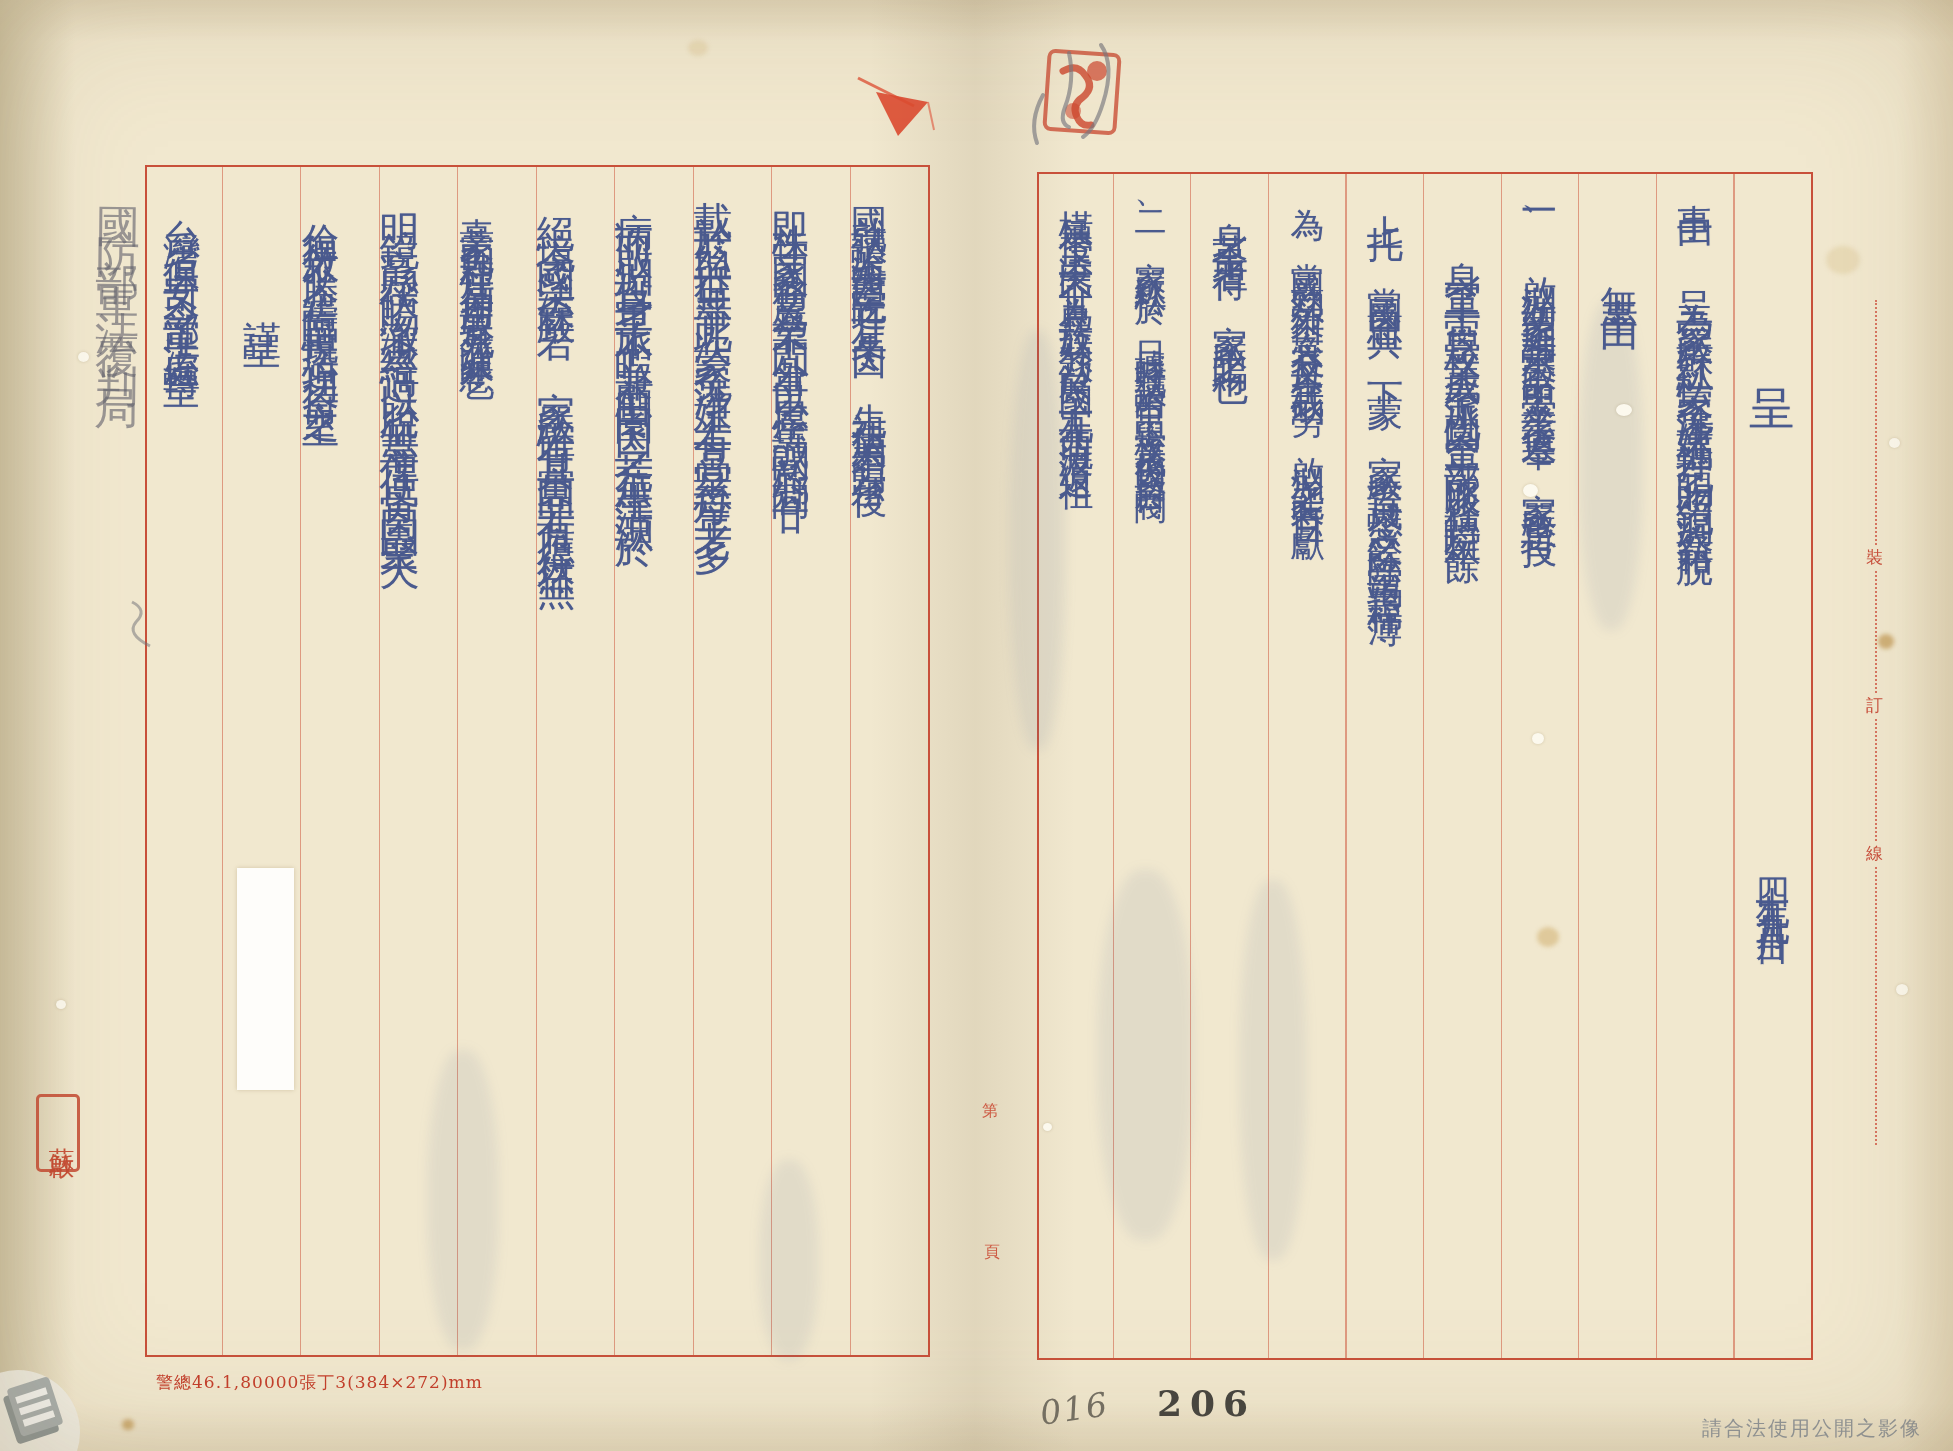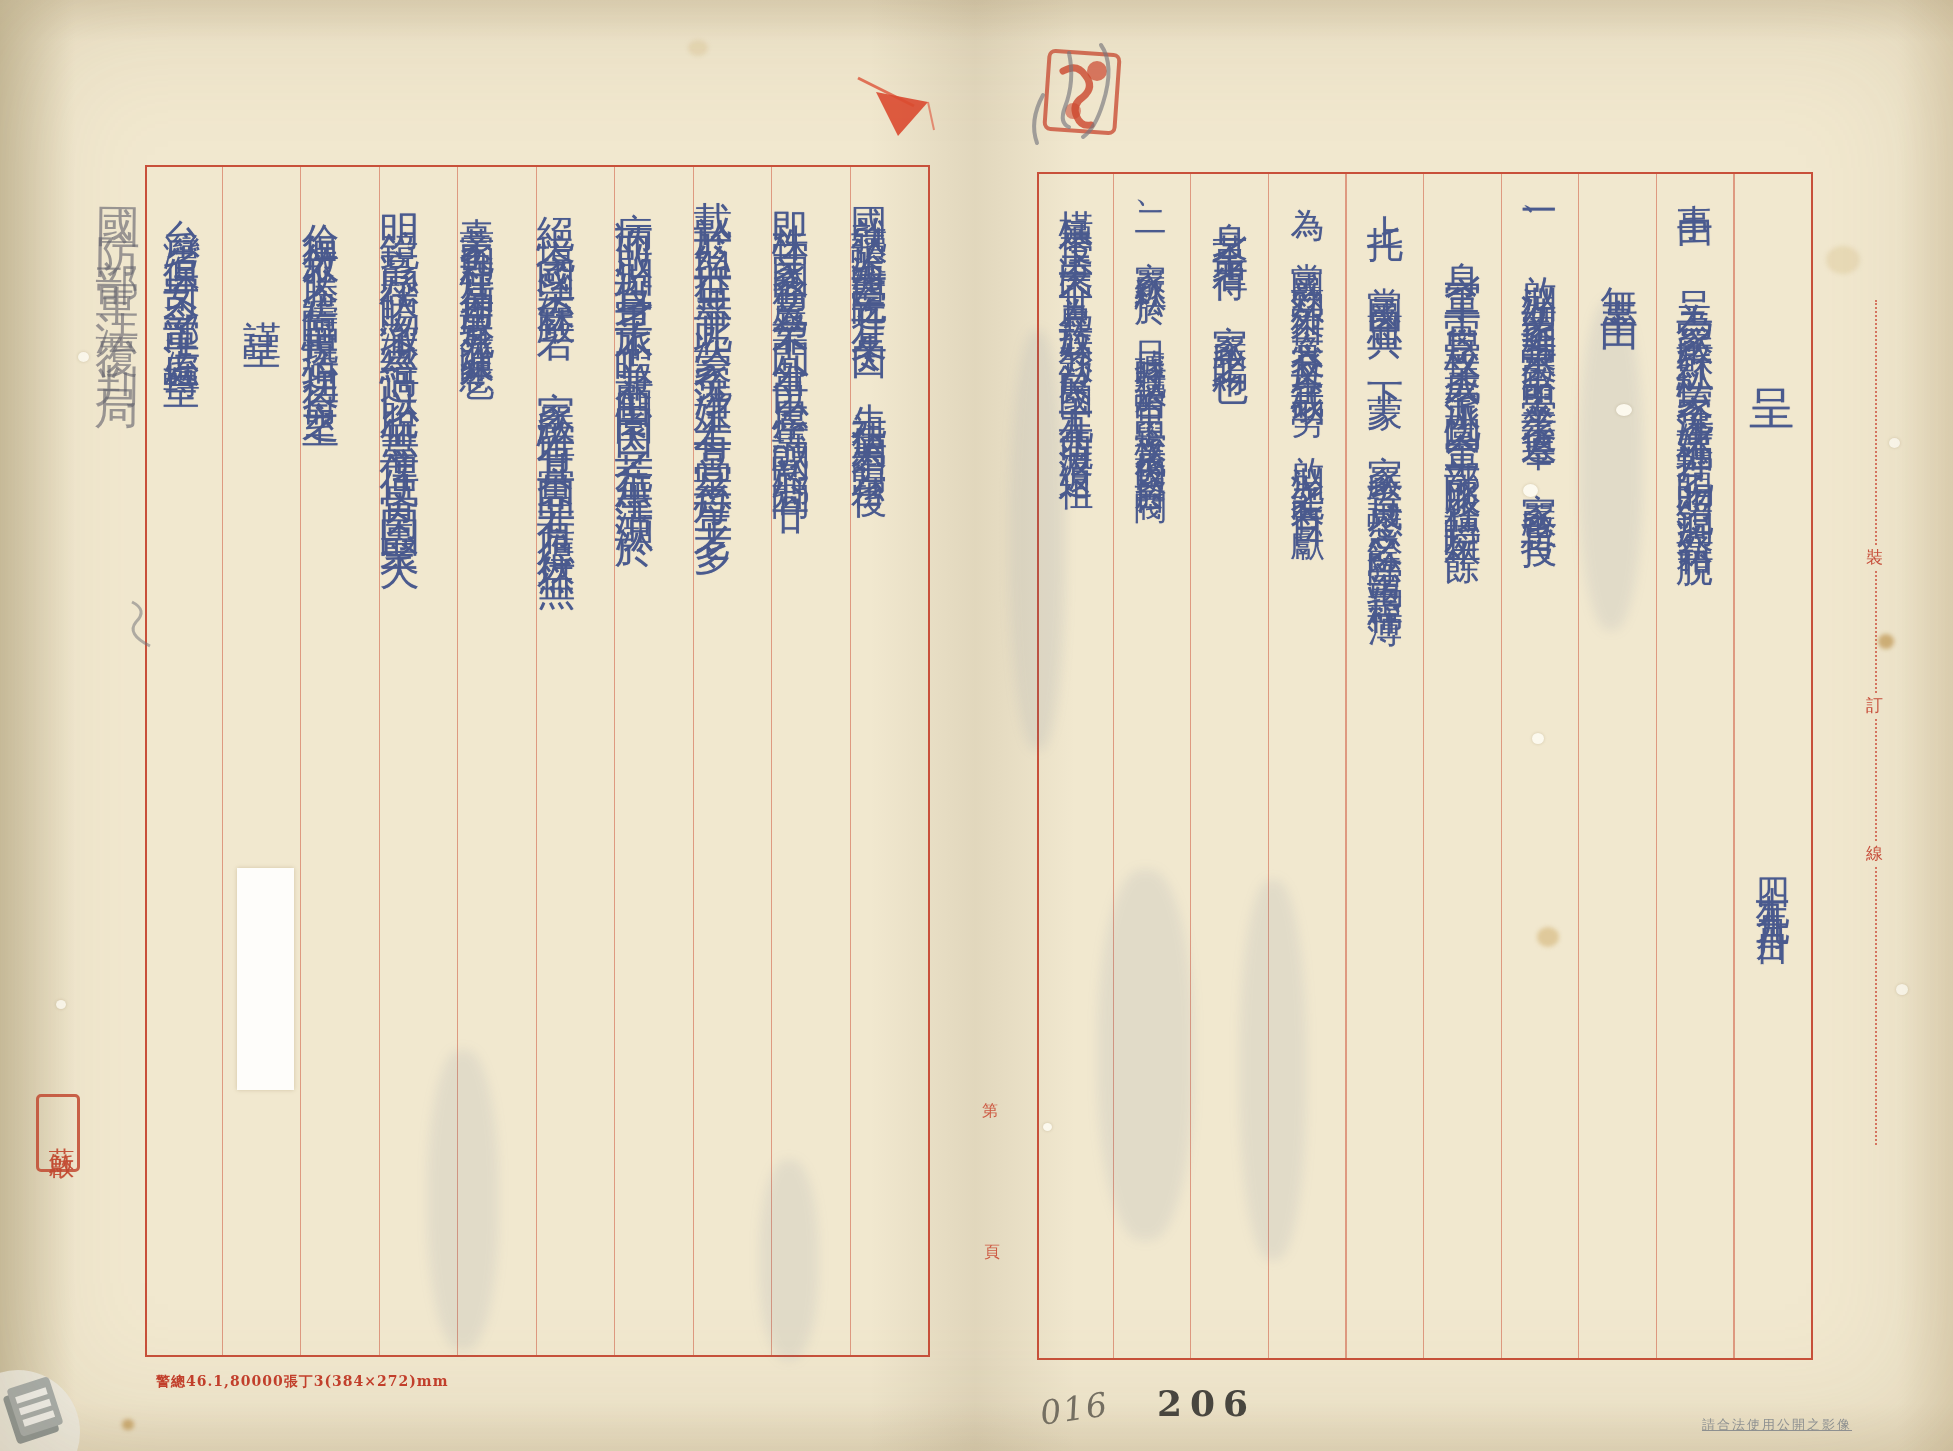--- a/index.html
+++ b/index.html
@@ -99,21 +99,21 @@
   <div class="redaction" style="left:237px;top:868px;width:57px;height:222px;"></div>
 
   <div class="dotline" style="left:1875px;top:300px;height:845px;"></div>
   <div class="bindchar" style="left:1866px;top:545px;font-size:17px;">裝</div>
   <div class="bindchar" style="left:1866px;top:693px;font-size:17px;">訂</div>
   <div class="bindchar" style="left:1866px;top:841px;font-size:17px;">線</div>
 
   <div class="red-print vert-red" style="left:982px;top:1090px;font-size:16px;color:#cd5a43;">第</div>
   <div class="red-print vert-red" style="left:984px;top:1232px;font-size:16px;color:#cd5a43;">頁</div>
 
-  <div class="red-print" style="left:156px;top:1374px;font-size:14px;letter-spacing:1px;font-weight:bold;">警總46.1,80000張丁3(384×272)mm</div>
+  <div class="red-print" style="left:156px;top:1374px;font-size:17px;letter-spacing:1px;">警總46.1,80000張丁3(384×272)mm</div>
 
   <div class="red-print" style="left:1157px;top:1385px;font-size:36px;letter-spacing:8px;color:#45443f;font-weight:bold;">206</div>
   <div class="red-print pencil" style="left:1040px;top:1392px;font-size:33px;color:#736f64;transform:rotate(-8deg);font-style:italic;letter-spacing:2px;">016</div>
 
   <div class="seal" style="left:36px;top:1094px;width:34px;height:64px;font-size:26px;">蘇啟</div>
 
   <svg style="position:absolute;left:852px;top:72px;" width="90" height="78" viewBox="0 0 90 78">
     <path d="M6,6 L62,34" stroke="rgba(224,84,58,.8)" stroke-width="3" fill="none"></path>
     <polygon points="24,20 76,30 46,64" fill="rgba(220,74,48,.9)"></polygon>
     <path d="M76,30 L82,58" stroke="rgba(224,84,58,.6)" stroke-width="2" fill="none"></path>
@@ -135,21 +135,21 @@
     <circle cx="18" cy="70" r="62" fill="rgba(240,238,230,.85)"></circle>
     <g transform="rotate(-18 34 48)">
       <rect x="8" y="26" width="44" height="50" rx="4" fill="#8e9694"></rect>
       <rect x="14" y="20" width="44" height="50" rx="4" fill="#a8aeac"></rect>
       <rect x="20" y="30" width="32" height="7" fill="#f2f2ee"></rect>
       <rect x="20" y="42" width="32" height="7" fill="#f2f2ee"></rect>
       <rect x="20" y="54" width="32" height="7" fill="#f2f2ee"></rect>
     </g>
   </svg>
 
-  <div class="red-print" style="left:1702px;top:1418px;font-size:13px;letter-spacing:2px;color:#8f9498;text-decoration:underline;">請合法使用公開之影像</div>
+  <div class="red-print" style="left:1702px;top:1418px;font-size:20px;letter-spacing:2px;color:#8f9498;">請合法使用公開之影像</div>
 
   <div class="speck" style="left:1523px;top:484px;width:15px;height:13px;"></div>
   <div class="speck" style="left:1532px;top:733px;width:12px;height:11px;"></div>
   <div class="speck" style="left:1889px;top:438px;width:11px;height:10px;"></div>
   <div class="speck" style="left:1896px;top:984px;width:12px;height:11px;"></div>
   <div class="speck" style="left:1616px;top:404px;width:16px;height:12px;"></div>
   <div class="speck" style="left:78px;top:352px;width:11px;height:10px;"></div>
   <div class="speck" style="left:56px;top:1000px;width:10px;height:9px;"></div>
   <div class="speck" style="left:1043px;top:1123px;width:9px;height:8px;"></div>
 

